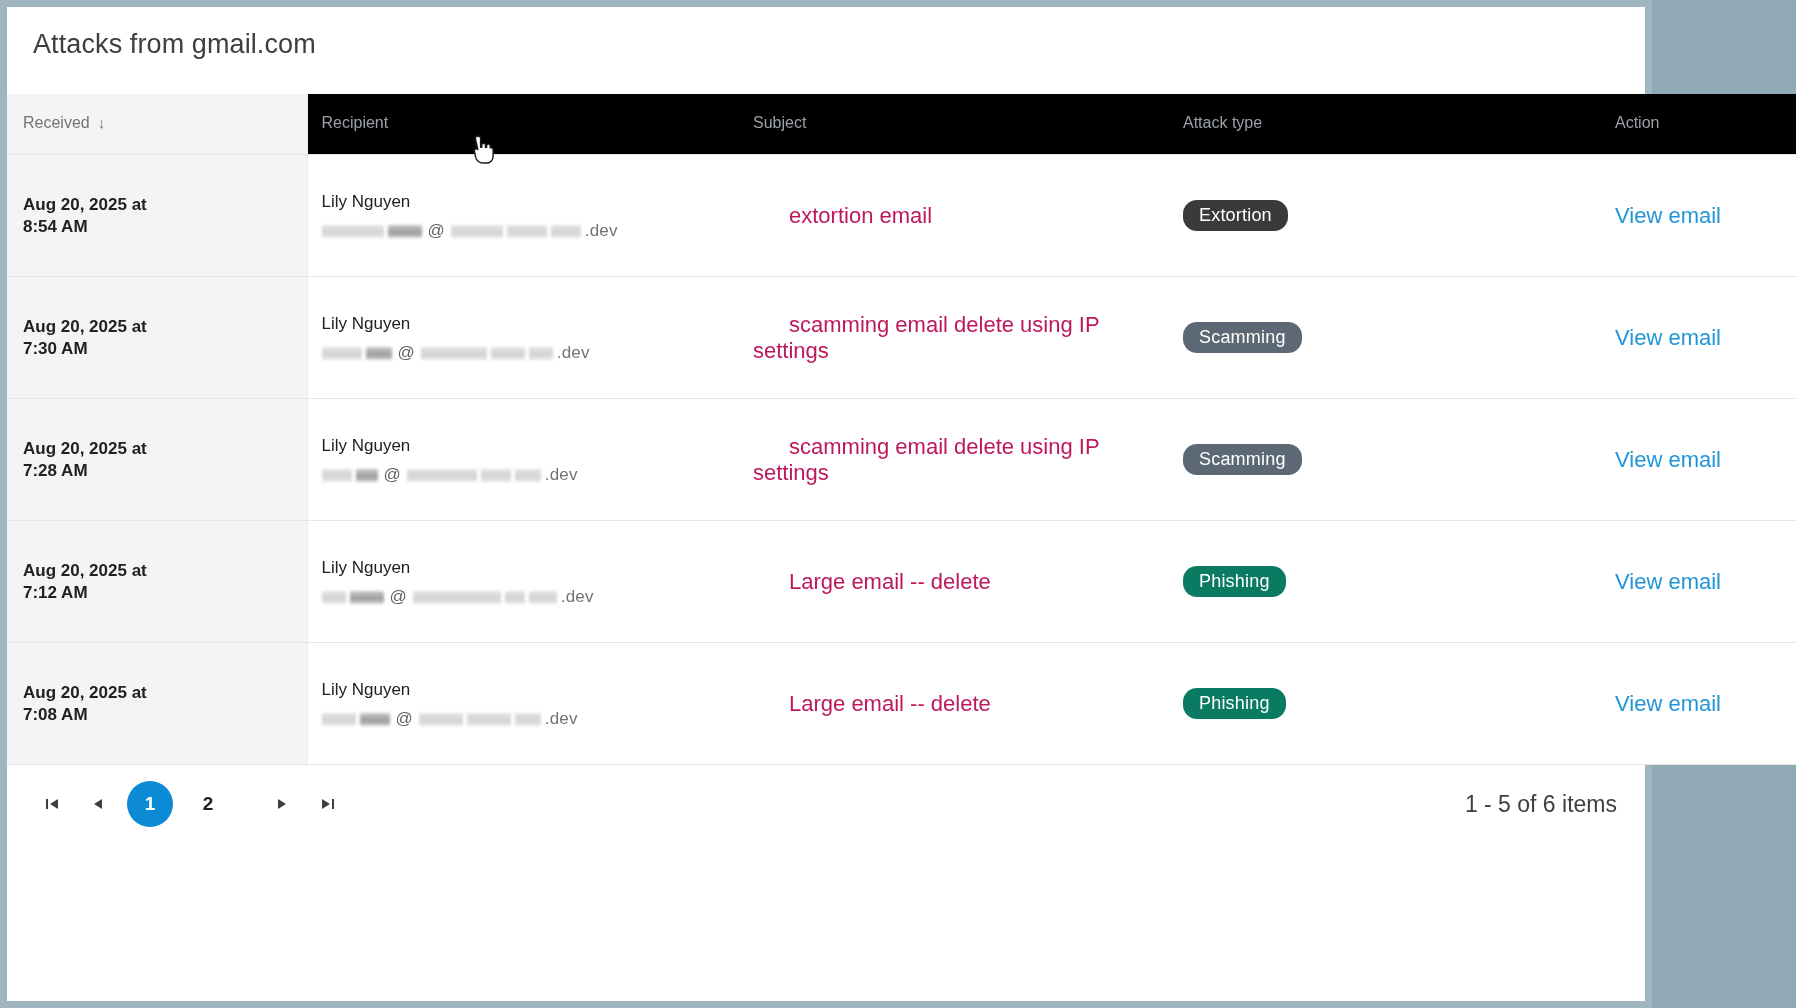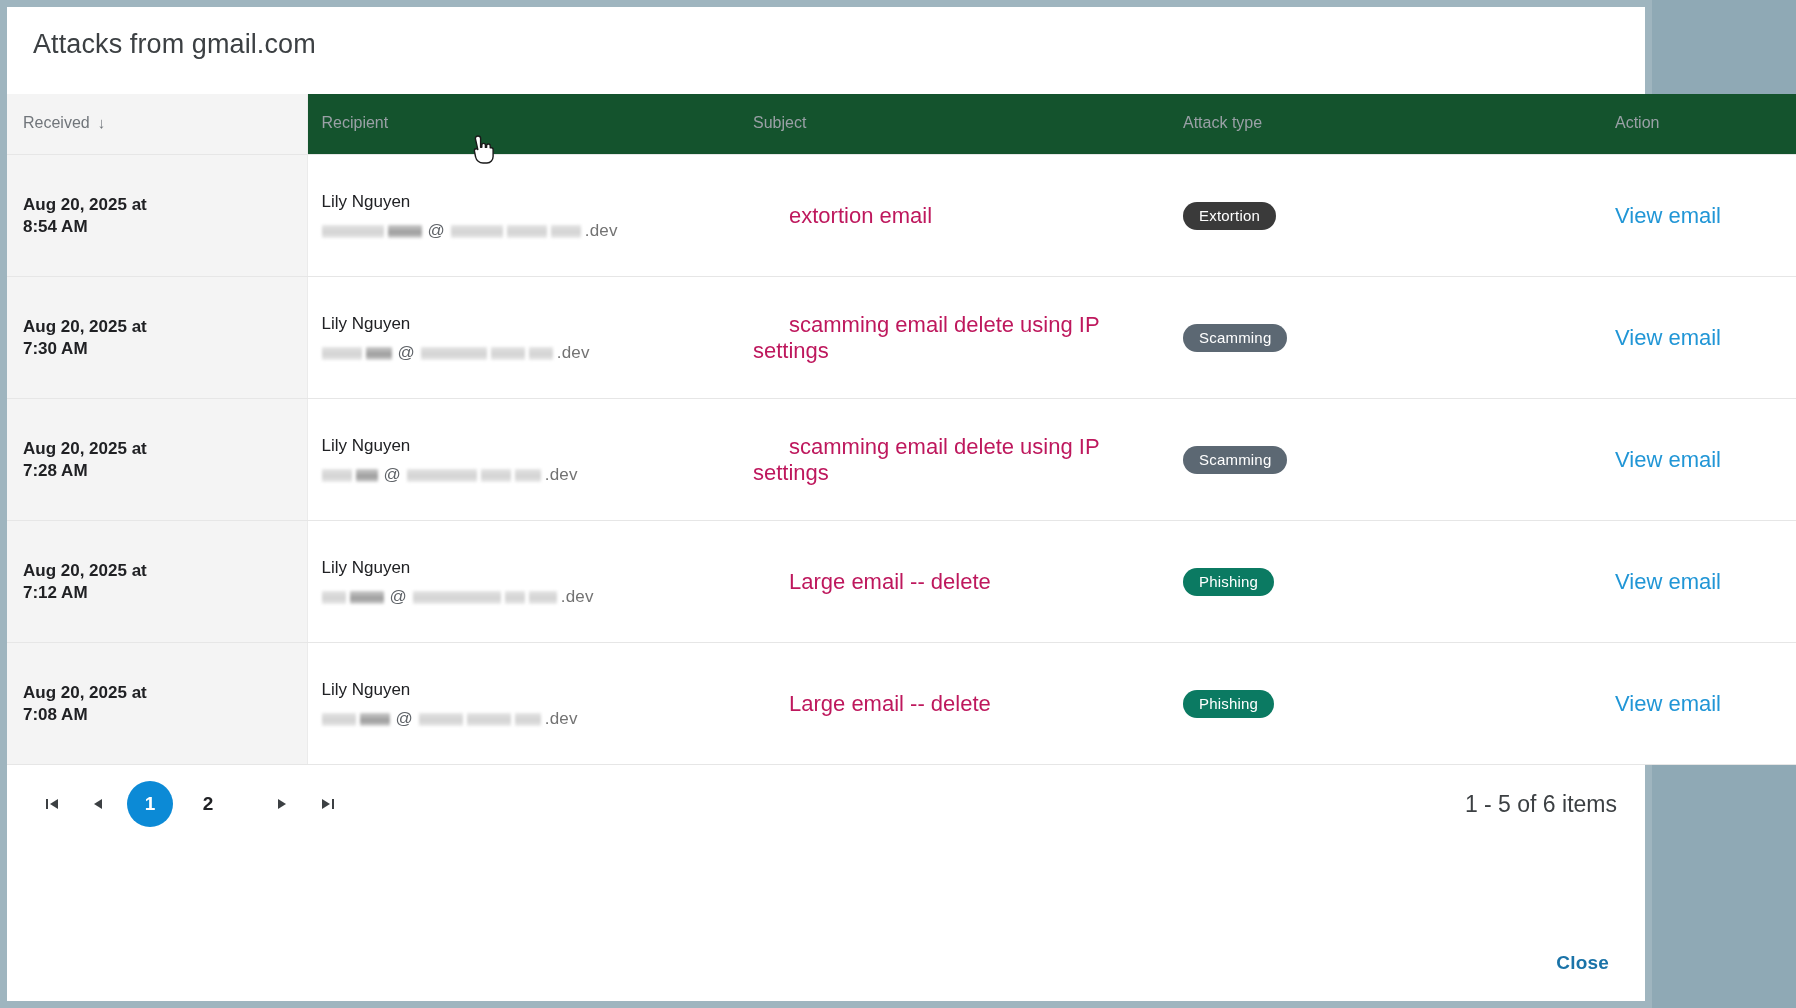--- a/index.html
+++ b/index.html
@@ -59,21 +59,21 @@
   .grid col.c-attack   { width: 430px; }
   .grid col.c-action   { width: 206px; }
 
   .grid thead th {
     text-align: left;
     font-weight: 400;
     font-size: 16px;
     color: #9aa0a6;
     padding: 20px 0 22px 0;
     vertical-align: top;
-    background: #14532d;
+    background: #000000;
   }
   .grid thead th.th-received {
     background: #f4f4f4;
     padding-left: 16px;
     color: #70757a;
     border-right: 1px solid #ebebeb;
   }
   .grid thead th.th-recipient { padding-left: 14px; }
   .grid thead th.th-subject   { padding-left: 16px; }
   .grid thead th.th-attack    { padding-left: 16px; }
@@ -139,21 +139,21 @@
   }
   .tld { color: #737373; letter-spacing: 0.2px; }
   .at { color: #5f6368; padding: 0 2px; }
 
   .subject-text { font-size: 22px; color: #be185d; margin-left: 36px; }
 
   .badge {
     display: inline-block;
     border-radius: 14px;
     padding: 6px 16px 7px 16px;
-    font-size: 15px;
+    font-size: 18px;
     color: #ffffff;
     line-height: 1;
     letter-spacing: 0.2px;
   }
   .badge.extortion { background: #3a3a3a; }
   .badge.scamming  { background: #5c6873; }
   .badge.phishing  { background: #0b7a62; }
 
   .link {
     color: #2196d6;
@@ -392,23 +392,20 @@
         <button class="pg-btn">
           <svg width="16" height="16" viewBox="0 0 16 16" aria-hidden="true">
             <path d="M2 3 L10 8 L2 13 Z" fill="#3c4043"></path>
             <rect x="12" y="3" width="2" height="10" fill="#3c4043"></rect>
           </svg>
         </button>
       </div>
       <div class="pager-right">1 - 5 of 6 items</div>
     </div>
 
-    <div class="footer">
-      <button class="close-btn">Close</button>
-    </div>
   </div>
 
   <div class="cursor">
     <svg width="26" height="30" viewBox="0 0 26 30">
       <path d="M7 1 C8.6 1 9.6 2.2 9.6 3.6 L9.6 12.2 L10.8 12.2 L10.8 10.2 C10.8 9.2 11.6 8.4 12.6 8.4 C13.6 8.4 14.4 9.2 14.4 10.2 L14.4 12.4 L15.6 12.4 L15.6 10.8 C15.6 9.8 16.4 9 17.4 9 C18.4 9 19.2 9.8 19.2 10.8 L19.2 12.8 L20.3 12.8 C21.3 12.8 22.1 13.6 22.1 14.6 L22.1 21.5 C22.1 25 19.6 28 16 28 L12 28 C8.4 28 5.2 25.4 4.6 22 L3.4 16 C3.2 14.8 3.9 13.9 5 13.7 C5.7 13.6 6.4 13.9 6.8 14.5 L4.4 3.6 C4.4 2.2 5.4 1 7 1 Z" fill="#ffffff" stroke="#1a1a1a" stroke-width="1.4" stroke-linejoin="round"></path>
     </svg>
   </div>
 </div>
 
 </body></html>

